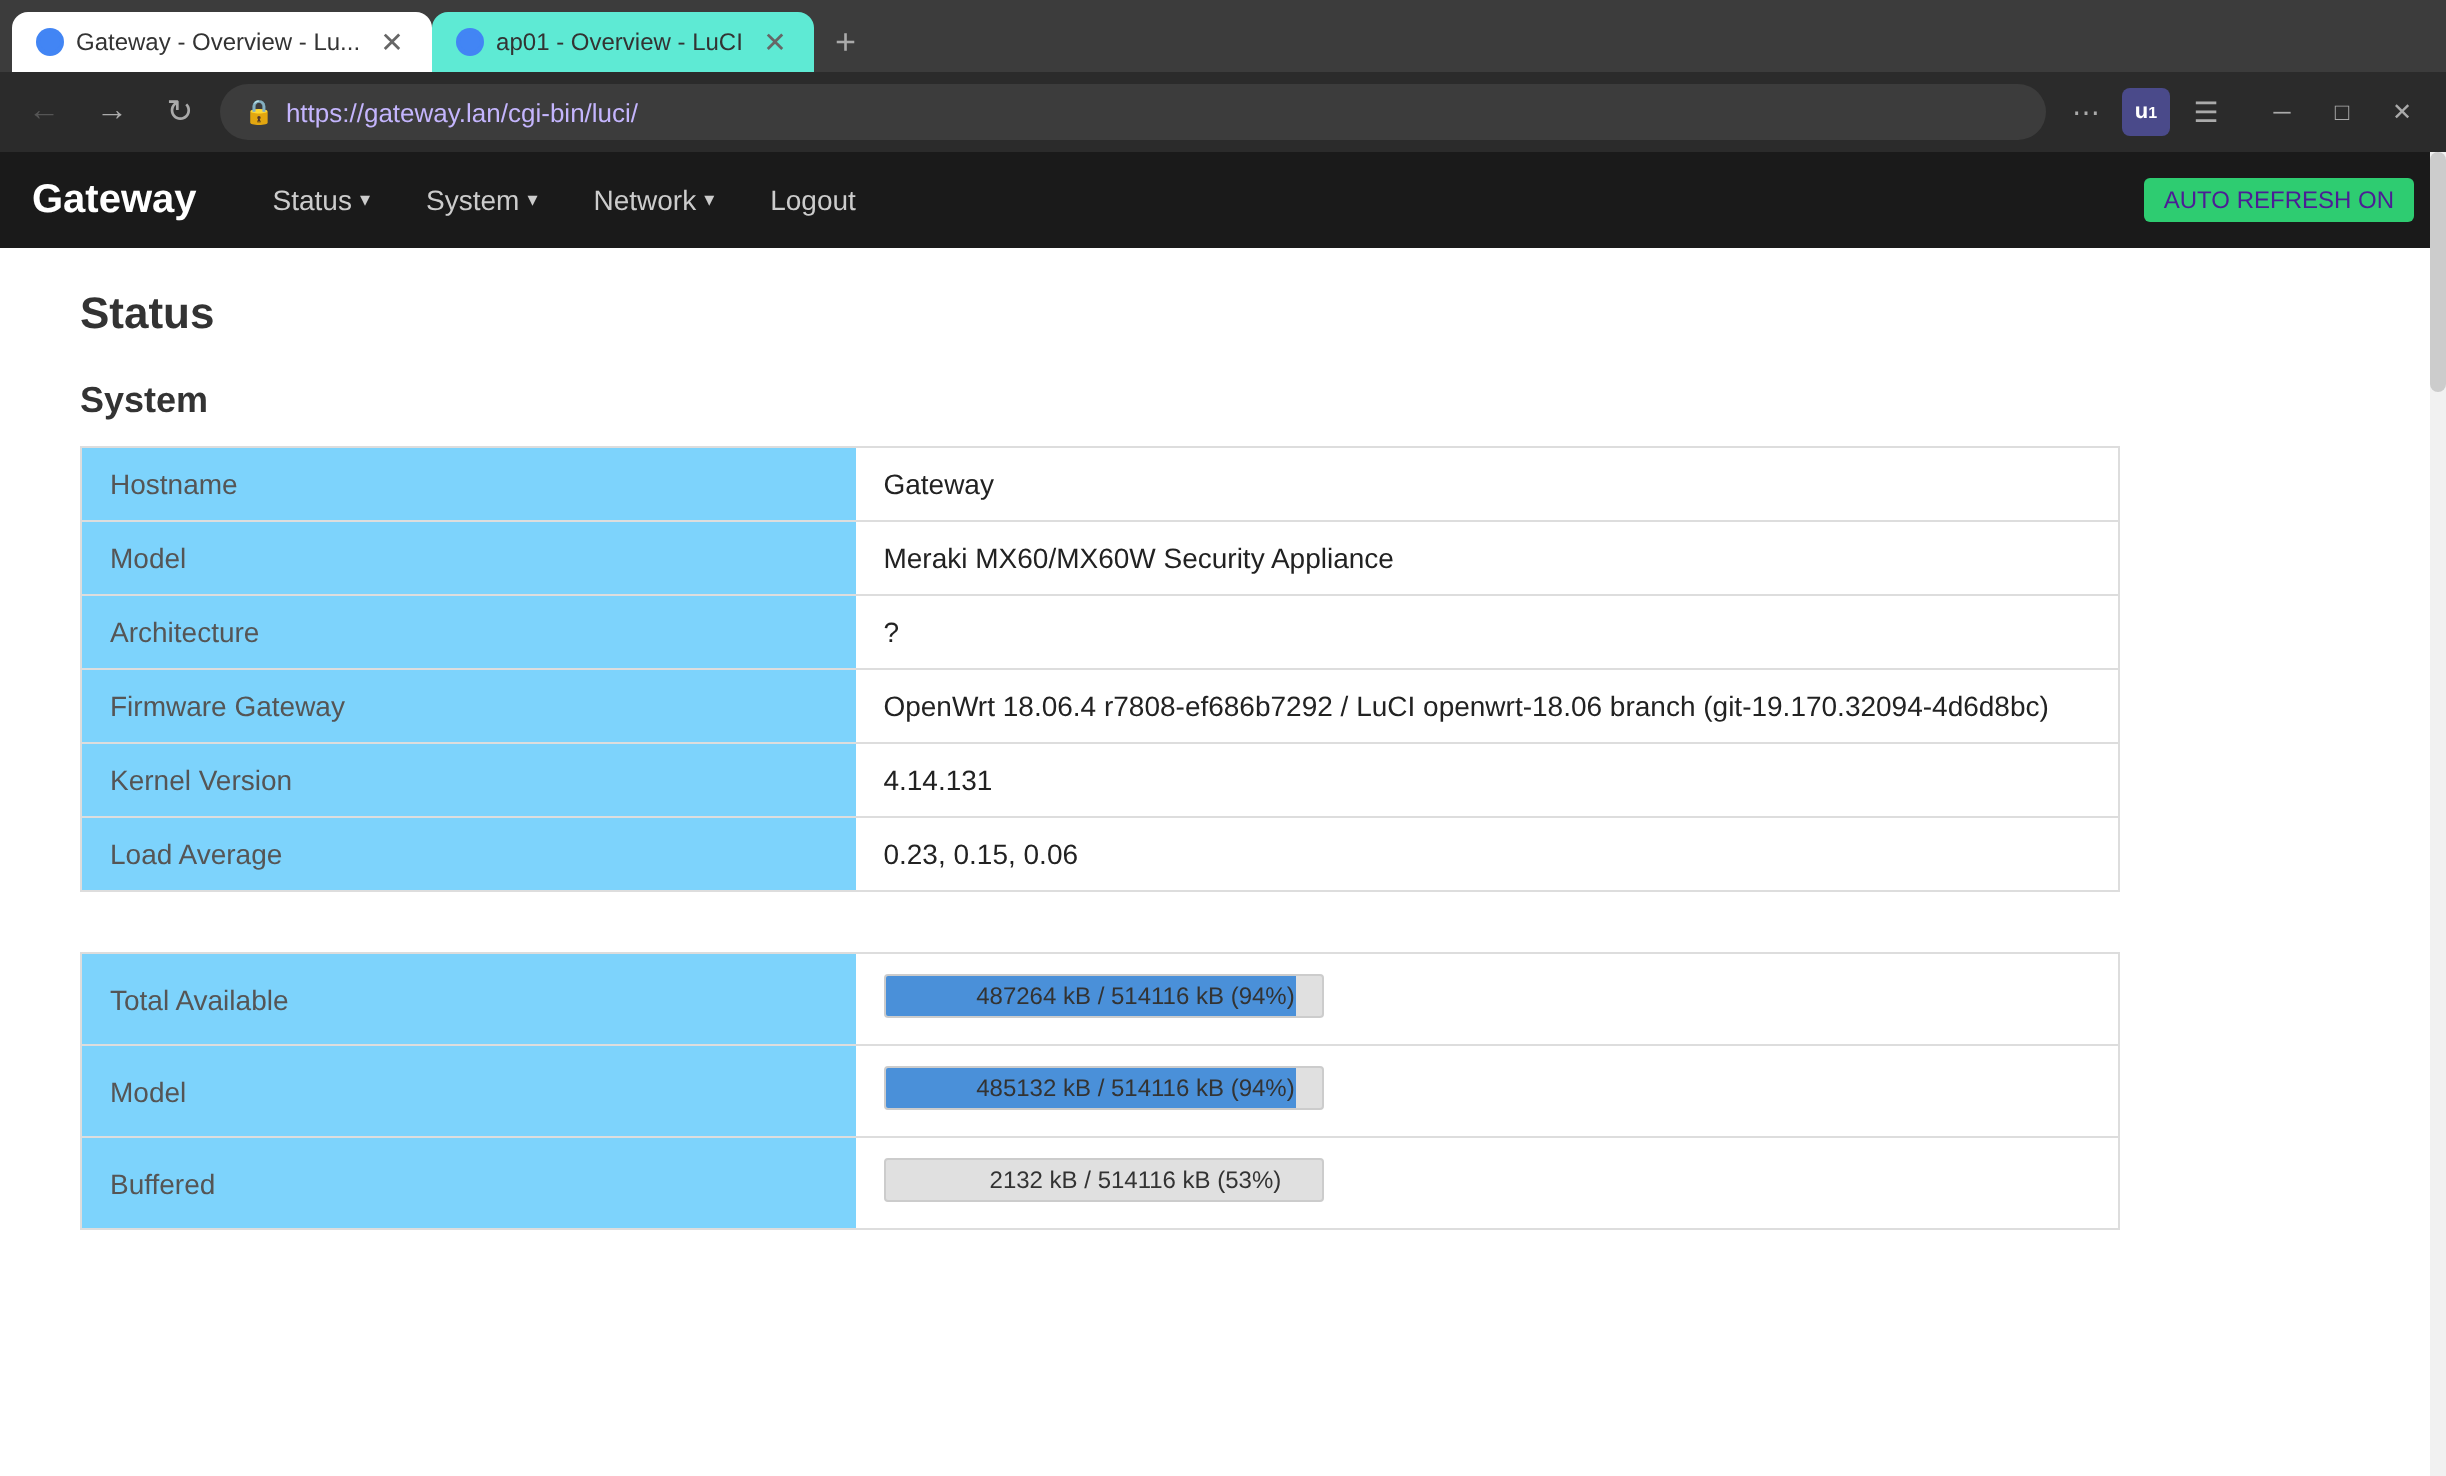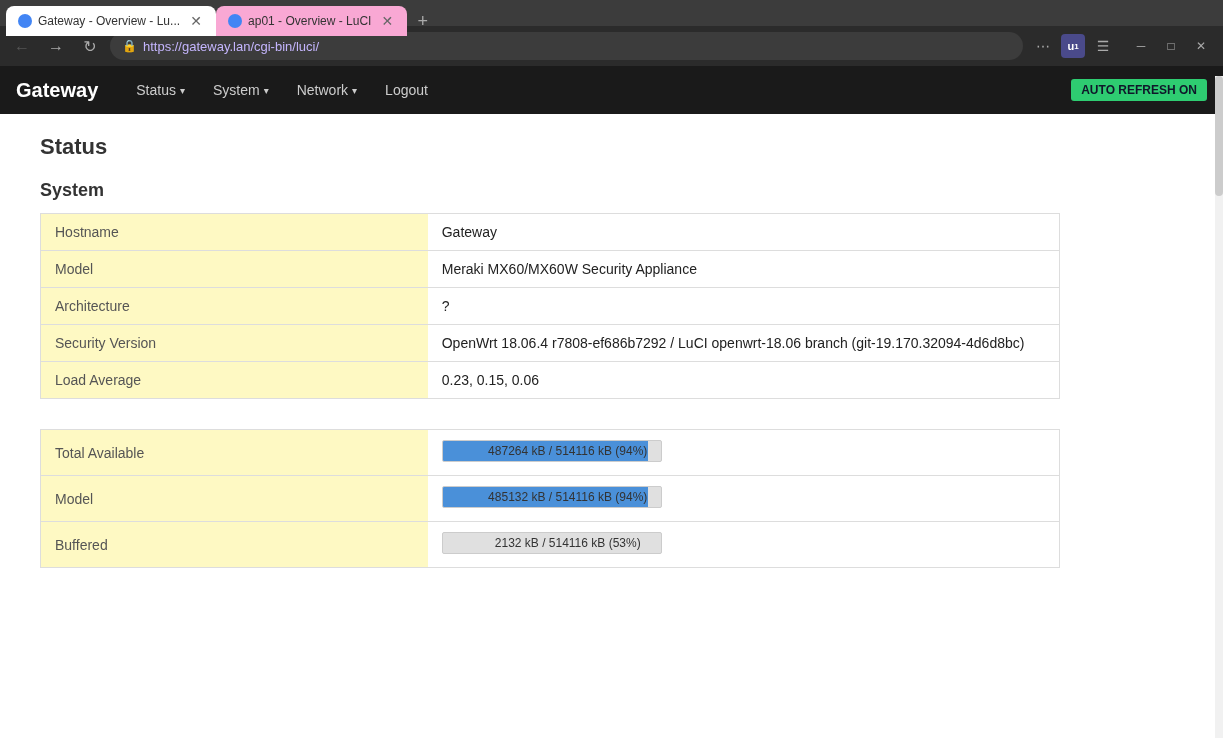--- a/index.html
+++ b/index.html
@@ -7,26 +7,26 @@
 
     
     .browser-chrome {
       background: #2b2b2b;
       width: 100%;
     }
     .tab-bar {
       display: flex;
       background: #3c3c3c;
       padding: 6px 6px 0 6px;
-      height: 26px;
+      height: 36px;
     }
     .tab {
       display: flex;
       align-items: center;
-      background: #f9a8d4;
+      background: #5eead4;
       border-radius: 8px 8px 0 0;
       padding: 0 12px;
       height: 30px;
       font-size: 12px;
       color: #333;
       min-width: 180px;
       max-width: 220px;
       position: relative;
       cursor: pointer;
     }
@@ -167,23 +167,23 @@
       height: 48px;
       display: flex;
       align-items: center;
       cursor: pointer;
       white-space: nowrap;
       gap: 4px;
     }
     .dropdown-arrow { font-size: 10px; }
     .auto-refresh-btn {
       background: #2ecc71;
-      color: #0f172a;
+      color: #4c1d95;
       font-size: 12px;
-      font-weight: bold;
+      font-weight: normal;
       padding: 4px 10px;
       border-radius: 3px;
       cursor: pointer;
       white-space: nowrap;
       margin-left: auto;
     }
 
     
     .page-content {
       padding: 20px 40px;
@@ -217,21 +217,21 @@
       border-bottom: none;
       border-radius: 13px;
     }
     .info-table td {
       padding: 10px 14px;
       vertical-align: middle;
     }
     .info-table td:first-child {
       color: #555;
       width: 38%;
-      background: #fef9c3;
+      background: #7dd3fc;
     }
     .info-table td:last-child {
       color: #222;
     }
 
     
     .progress-bar-container {
       background: #e0e0e0;
       border: 1px solid #ccc;
       border-radius: 2px;
@@ -369,22 +369,26 @@
     </tr>
         <tr>
       <td>Model</td>
       <td>Meraki MX60/MX60W Security Appliance</td>
     </tr>
         <tr>
       <td>Architecture</td>
       <td>?</td>
     </tr>
         <tr>
-      <td>Security Version</td>
+      <td>Firmware Gateway</td>
       <td>OpenWrt 18.06.4 r7808-ef686b7292 / LuCI openwrt-18.06 branch (git-19.170.32094-4d6d8bc)</td>
+    </tr>
+        <tr>
+      <td>Kernel Version</td>
+      <td>4.14.131</td>
     </tr>
         <tr>
       <td>Load Average</td>
       <td>0.23, 0.15, 0.06</td>
     </tr>
       </tbody>
   </table>
 
   <table class="info-table">
     <tbody id="memory-tbody">

